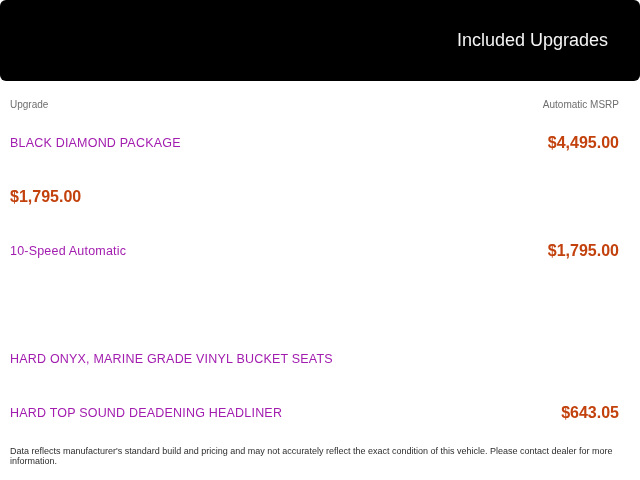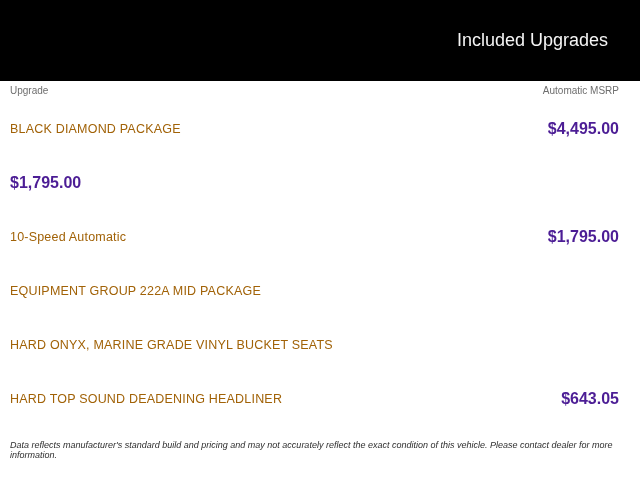--- a/index.html
+++ b/index.html
@@ -11,62 +11,62 @@
     font-family: "Liberation Sans", sans-serif;
     overflow: hidden;
   }
   .topbar {
     height: 81px;
     background: #000000;
     display: flex;
     align-items: center;
     justify-content: flex-end;
     padding-right: 32px;
+    border-radius: 6px;
   }
   .topbar-title {
     color: #f5f5f5;
     font-size: 18px;
     font-weight: 400;
     line-height: 1.2;
   }
   .table-wrap {
     padding: 0 21px 0 10px;
   }
   .col-headers {
     display: flex;
     justify-content: space-between;
     align-items: center;
-    padding-top: 4px;
+    padding-top: 18px;
     font-size: 10px;
     line-height: 12px;
     color: #6e6e6e;
   }
   .rows { margin-top: 5px; }
   .row {
     height: 54px;
     display: flex;
     justify-content: space-between;
     align-items: center;
   }
   .row-label {
     font-size: 12.5px;
-    color: #a16207;
+    color: #a21caf;
     letter-spacing: 0.2px;
     white-space: nowrap;
   }
   .row-price {
     font-size: 16px;
     font-weight: 700;
-    color: #4c1d95;
+    color: #c2410c;
     white-space: nowrap;
   }
   .disclaimer {
-    margin-top: 14px;
+    margin-top: 6px;
     font-size: 9px;
-    font-style: italic;
     color: #2e2e2e;
     line-height: 1.15;
   }
 </style>
 </head>
 <body>
 
 <div class="topbar">
   <div class="topbar-title">Included Upgrades</div>
 </div>
@@ -84,21 +84,20 @@
       <span class="row-price">$4,495.00</span>
     </div>
     <div class="row">
       <span class="row-price">$1,795.00</span>
     </div>
     <div class="row">
       <span class="row-label">10-Speed Automatic</span>
       <span class="row-price">$1,795.00</span>
     </div>
     <div class="row">
-      <span class="row-label">EQUIPMENT GROUP 222A MID PACKAGE</span>
     </div>
     <div class="row">
       <span class="row-label">HARD ONYX, MARINE GRADE VINYL BUCKET SEATS</span>
     </div>
     <div class="row">
       <span class="row-label">HARD TOP SOUND DEADENING HEADLINER</span>
       <span class="row-price">$643.05</span>
     </div>
   </div>
 

